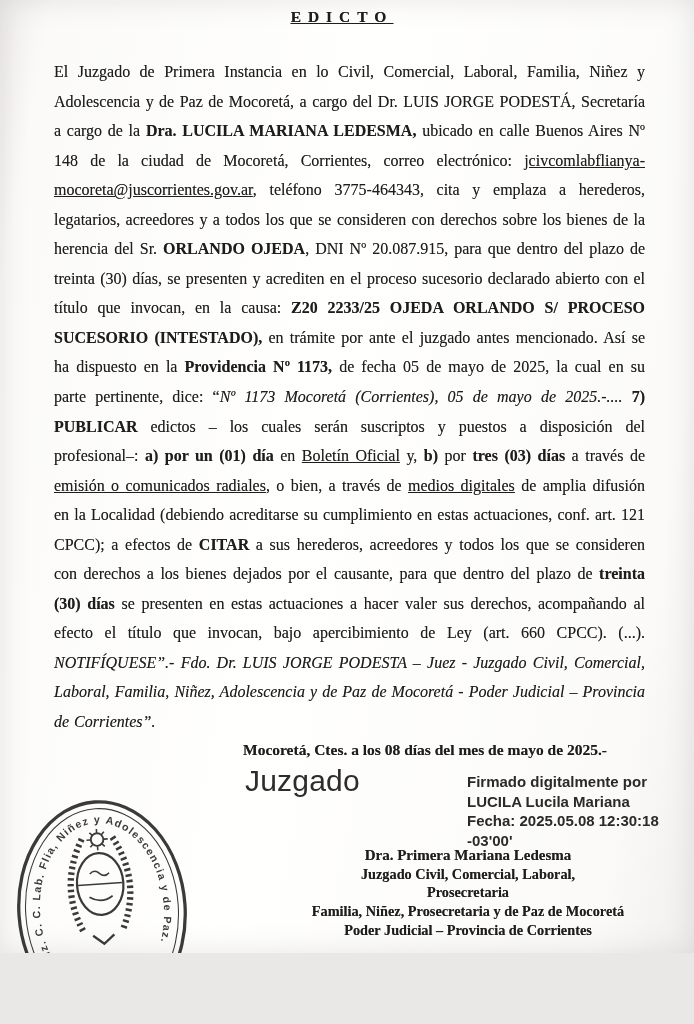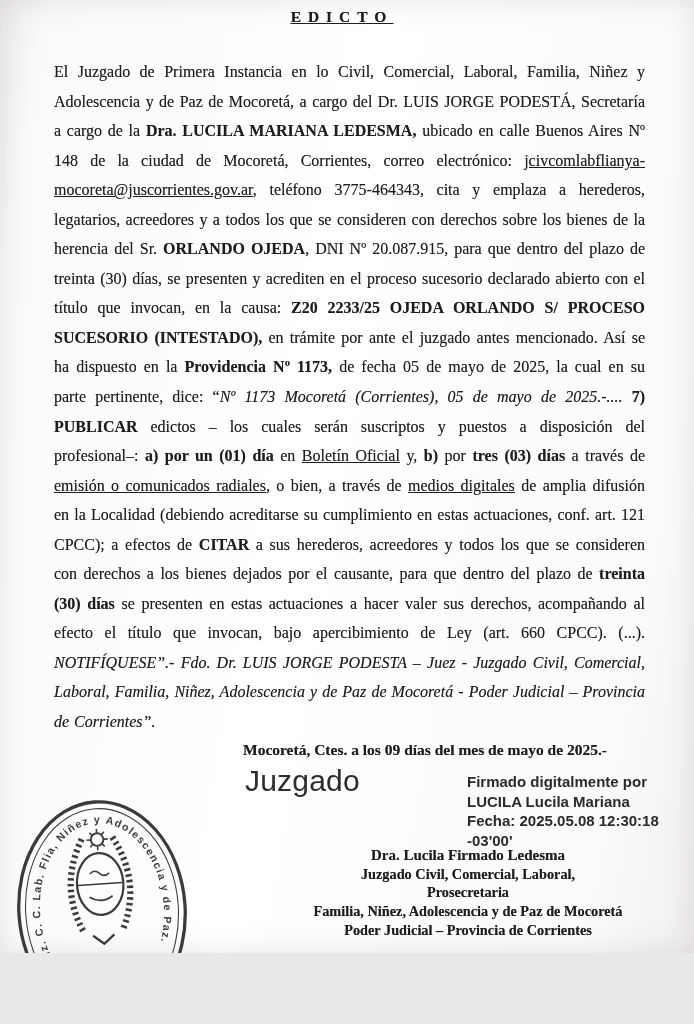--- a/index.html
+++ b/index.html
@@ -65,37 +65,37 @@
 </style>
 </head>
 <body>
 
 <div class="page">
 
   <h1 class="title">EDICTO</h1>
 
   <p class="body-par"><span>El Juzgado de Primera Instancia en lo Civil, Comercial, Laboral, Familia, Niñez y Adolescencia y de Paz de Mocoretá, a cargo del Dr. LUIS JORGE PODESTÁ, Secretaría a cargo de la </span><span style="font-weight: bold;">Dra. LUCILA MARIANA LEDESMA,</span><span> ubicado en calle Buenos Aires Nº 148 de la ciudad de Mocoretá, Corrientes, correo electrónico: </span><span style="text-decoration: underline;">jcivcomlabflianya-mocoreta@juscorrientes.gov.ar</span><span>, teléfono 3775-464343, cita y emplaza a herederos, legatarios, acreedores y a todos los que se consideren con derechos sobre los bienes de la herencia del Sr. </span><span style="font-weight: bold;">ORLANDO OJEDA</span><span>, DNI Nº 20.087.915, para que dentro del plazo de treinta (30) días, se presenten y acrediten en el proceso sucesorio declarado abierto con el título que invocan, en la causa: </span><span style="font-weight: bold;">Z20 2233/25 OJEDA ORLANDO S/ PROCESO SUCESORIO (INTESTADO),</span><span> en trámite por ante el juzgado antes mencionado. Así se ha dispuesto en la </span><span style="font-weight: bold;">Providencia Nº 1173,</span><span> de fecha 05 de mayo de 2025, la cual en su parte pertinente, dice: “</span><span style="font-style: italic;">Nº 1173 Mocoretá (Corrientes), 05 de mayo de 2025.-....</span><span> </span><span style="font-weight: bold;">7) PUBLICAR</span><span> edictos – los cuales serán suscriptos y puestos a disposición del profesional–: </span><span style="font-weight: bold;">a) por un (01) día</span><span> en </span><span style="text-decoration: underline;">Boletín Oficial</span><span> y, </span><span style="font-weight: bold;">b)</span><span> por </span><span style="font-weight: bold;">tres (03) días</span><span> a través de </span><span style="text-decoration: underline;">emisión o comunicados radiales</span><span>, o bien, a través de </span><span style="text-decoration: underline;">medios digitales</span><span> de amplia difusión en la Localidad (debiendo acreditarse su cumplimiento en estas actuaciones, conf. art. 121 CPCC); a efectos de </span><span style="font-weight: bold;">CITAR</span><span> a sus herederos, acreedores y todos los que se consideren con derechos a los bienes dejados por el causante, para que dentro del plazo de </span><span style="font-weight: bold;">treinta (30) días</span><span> se presenten en estas actuaciones a hacer valer sus derechos, acompañando al efecto el título que invocan, bajo apercibimiento de Ley (art. 660 CPCC). (...). </span><span style="font-style: italic;">NOTIFÍQUESE”.- Fdo. Dr. LUIS JORGE PODESTA – Juez - Juzgado Civil, Comercial, Laboral, Familia, Niñez, Adolescencia y de Paz de Mocoretá - Poder Judicial – Provincia de Corrientes”.</span></p>
 
-  <div class="dateline">Mocoretá, Ctes. a los 09 días del mes de mayo de 2025.-</div>
+  <div class="dateline">Mocoretá, Ctes. a los 08 días del mes de mayo de 2025.-</div>
 
   <div class="bigsig">
     <div>Juzgado</div>
   </div>
 
   <div class="sigmeta">
       <div>Firmado digitalmente por</div>
       <div>LUCILA Lucila Mariana</div>
       <div>Fecha: 2025.05.08 12:30:18 -03'00'</div>
     </div>
 
   <div class="sigblock">
-      <div>Dra. Lucila Firmado Ledesma</div>
+      <div>Dra. Primera Mariana Ledesma</div>
       <div>Juzgado Civil, Comercial, Laboral,</div>
       <div>Prosecretaria</div>
-      <div>Familia, Niñez, Adolescencia y de Paz de Mocoretá</div>
+      <div>Familia, Niñez, Prosecretaria y de Paz de Mocoretá</div>
       <div>Poder Judicial – Provincia de Corrientes</div>
     </div>
 
   <svg class="stamp" viewBox="0 0 190 240" xmlns="http://www.w3.org/2000/svg">
     <g fill="none" stroke="#262626">
       <ellipse cx="95" cy="120" rx="86" ry="112" stroke-width="3.4"></ellipse>
       <ellipse cx="95" cy="120" rx="79" ry="105" stroke-width="1.1"></ellipse>
     </g>
     <defs>
       <path id="ringPath" d="M 42.6 171.6 A 64 90 0 1 1 147.4 171.6" fill="none"></path>

